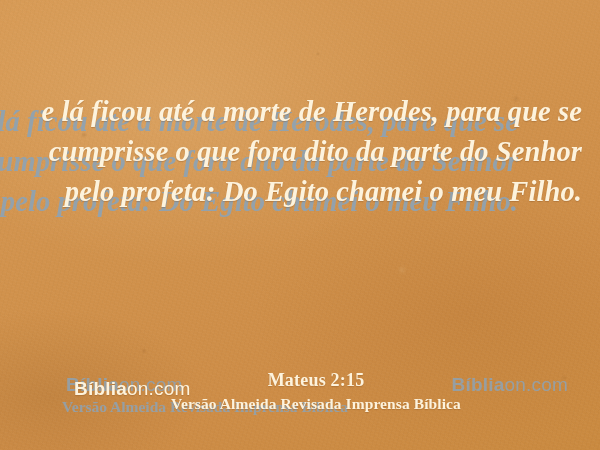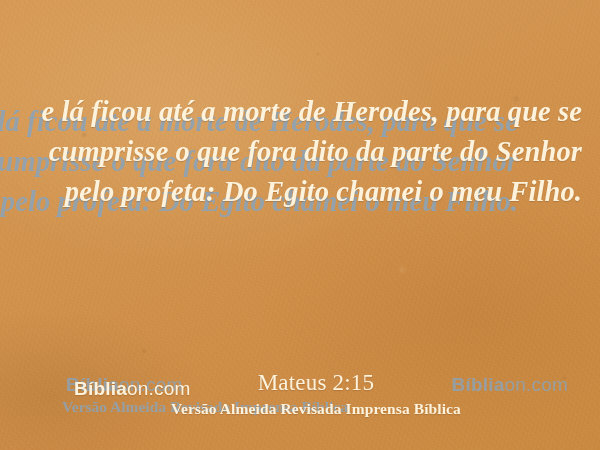--- a/index.html
+++ b/index.html
@@ -117,23 +117,23 @@
   }
 
   #ref-block {
     position: absolute;
     left: 0;
     right: 0;
     top: 8px;
     text-align: center;
   }
   #verse-ref {
-    font-weight: 400;
+    font-weight: 700;
     font-style: normal;
-    font-size: 23px;
+    font-size: 18px;
     color: #fdf3dd;
     text-shadow: 0 1px 1px rgba(120,70,25,.28);
     letter-spacing: .2px;
   }
   #verse-version {
     margin-top: 4px;
     font-weight: 700;
     font-style: normal;
     font-size: 15.5px;
     color: #fdf3dd;

